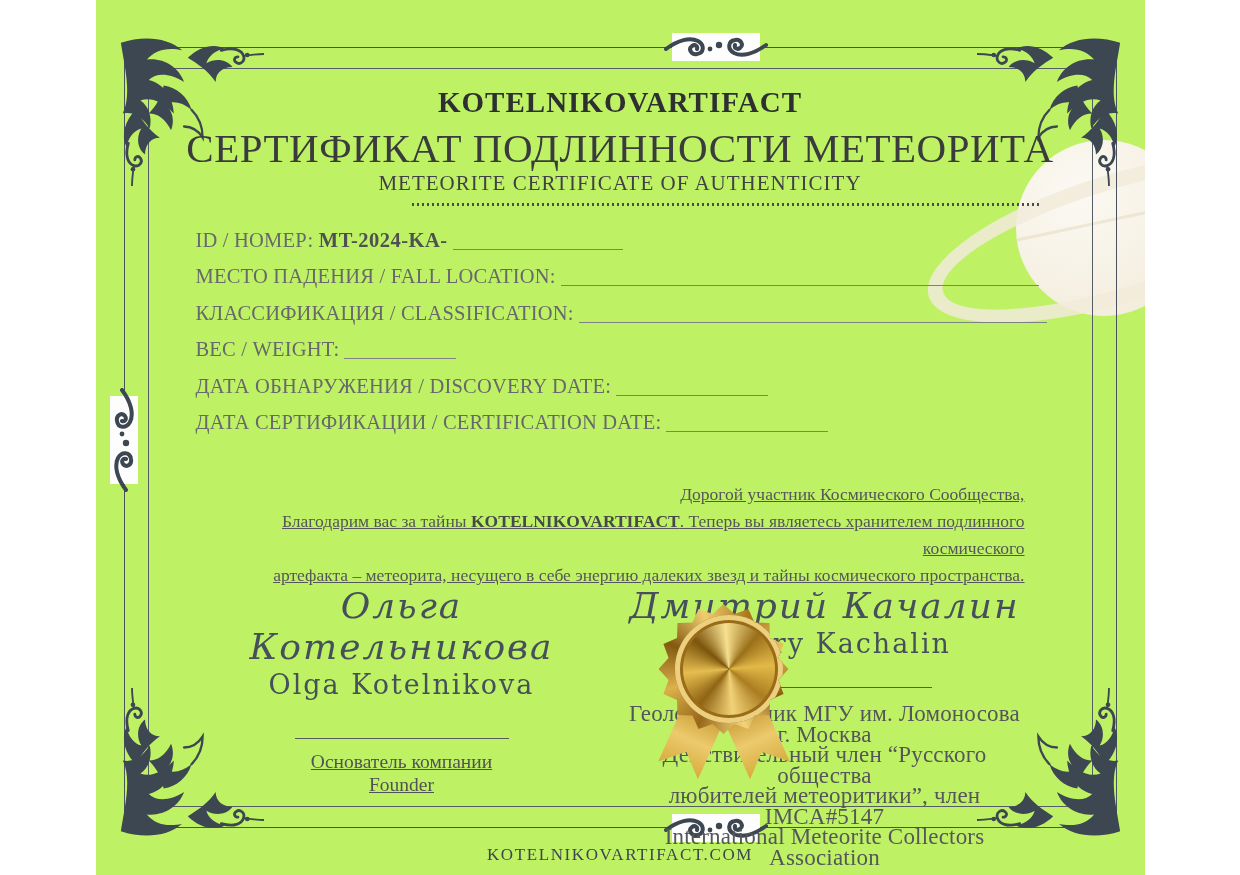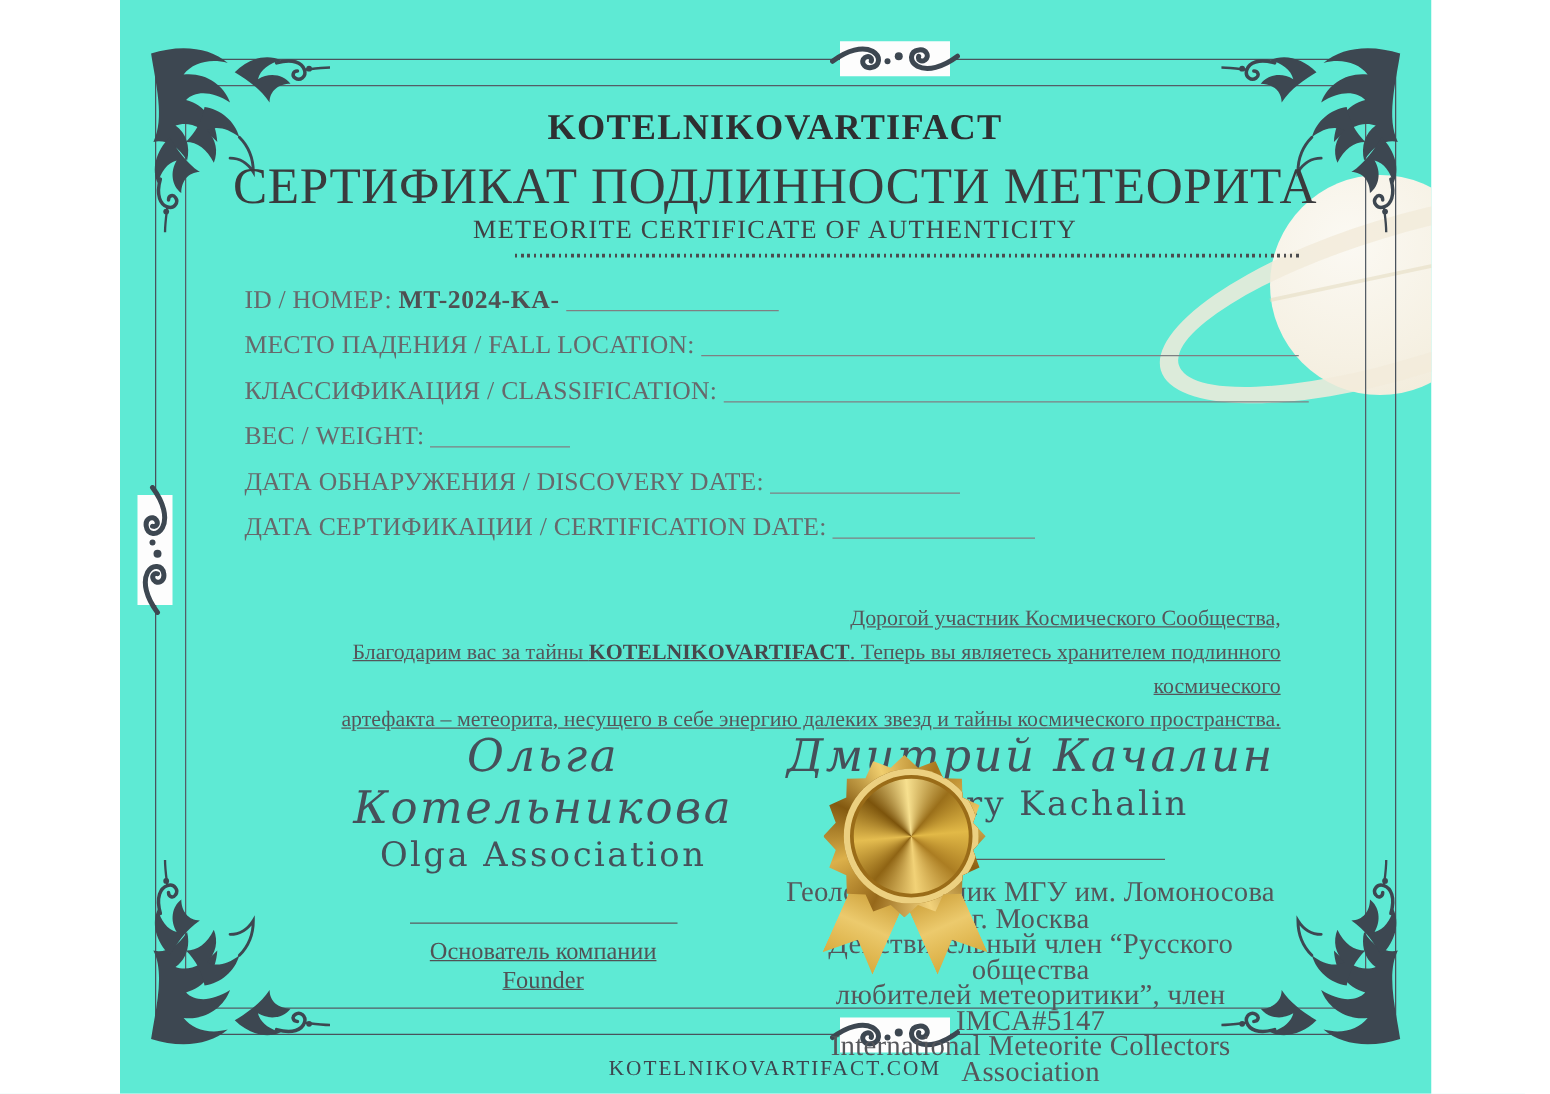--- a/index.html
+++ b/index.html
@@ -1,20 +1,20 @@
 <!DOCTYPE html>
 <html><head>
 <meta charset="utf-8">
 <style>
   * { margin:0; padding:0; box-sizing:border-box; }
   html,body { background:#ffffff; }
   body { font-family:"Liberation Serif", serif; }
   .page {
     position:relative; width:1049px; height:875px; margin:0 auto;
-    background:#5eead4; overflow:hidden;
+    background:#bef264; overflow:hidden;
   }
 
   
   .saturn { position:absolute; left:840px; top:118px; width:380px; height:240px; z-index:1; }
   .saturn .planet {
     position:absolute; left:80px; top:22px; width:176px; height:176px; border-radius:50%;
     background:radial-gradient(circle at 36% 30%, #fbf9f3 0%, #f6f1e4 55%, #f0e9d6 100%);
   }
   .saturn .band {
     position:absolute; left:78px; top:102px; width:180px; height:3px;
@@ -67,21 +67,21 @@
   .greeting { position:absolute; left:120px; right:120px; top:481px; text-align:right;
     font-size:17.5px; line-height:27px; color:#55565a;text-decoration:underline; }
   .greeting b { color:#47484c; }
 
   
   .sig { position:absolute; text-align:center; color:#46505a; }
   .sig .name-ru { font-family:"DejaVu Serif", serif; font-style:italic;
     font-size:36px; letter-spacing:2px; }
   .sig .name-en { font-family:"DejaVu Serif", serif; 
     font-size:27px; letter-spacing:2px; margin-top:2px; }
-  .sig-left  { left:149px; width:380px; top:585px; }
+  .sig-left  { left:116px; width:380px; top:585px; }
   .sig-right { right:120px; width:400px; top:585px; }
   .sig-rule { display:block; width:214px; margin:0 auto; border-bottom:1.8px solid #5a5b5e; }
   .sig-left  .sig-rule { margin-top:38px; }
   .sig-right .sig-rule { margin-top:28px; }
   .role { font-size:19.5px; color:#515255; margin-top:11px; line-height:23px;text-decoration:underline; }
   .creds { font-size:23px; color:#55565a; margin-top:16px; line-height:20.5px;
     letter-spacing:.2px; }
 
   
   .medal { position:absolute; left:558px; top:604px; width:140px; height:175px; z-index:6; }
@@ -207,21 +207,21 @@
     </div>
 
     <div class="greeting">
       <div>Дорогой участник Космического Сообщества,</div>
       <div><span>Благодарим вас за тайны </span><b>KOTELNIKOVARTIFACT</b><span>. Теперь вы являетесь хранителем подлинного космического</span></div>
       <div>артефакта – метеорита, несущего в себе энергию далеких звезд и тайны космического пространства.</div>
     </div>
 
     <div class="sig sig-left">
       <div class="name-ru">Ольга Котельникова</div>
-      <div class="name-en">Olga Association</div>
+      <div class="name-en">Olga Kotelnikova</div>
       <span class="sig-rule"></span>
       <div class="role">
         <div>Основатель компании</div>
         <div>Founder</div>
       </div>
     </div>
 
     <div class="medal">
       <div class="ribbon rl"></div>
       <div class="ribbon rr"></div>

